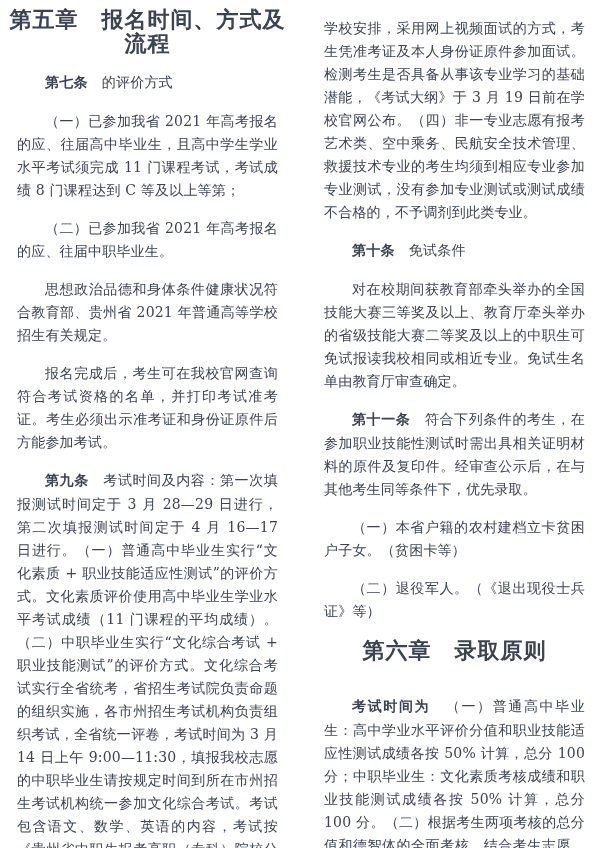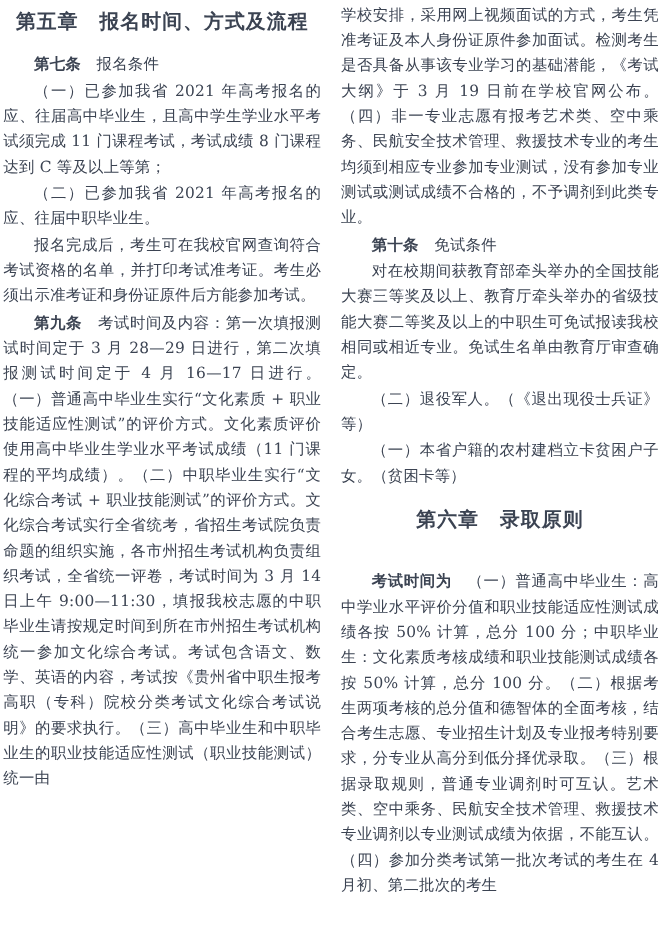--- a/index.html
+++ b/index.html
@@ -24,76 +24,78 @@
   }
   .col {
     width: 291px;
     flex: 0 0 291px;
     font-size: 14px;
     line-height: 23px;
     text-align: justify;
     letter-spacing: 0.2px;
   }
   .col p {
-    margin: 1px;
+    margin: 15px;
     text-indent: 2em;
   }
   .col p.noindent {
     text-indent: 0;
   }
   .lead {
     font-weight: bold;
-    font-family: Liberation Sans, sans-serif;
+    font-family: Liberation Mono, monospace;
   }
   .chapter {
     font-family: "DejaVu Sans", "Liberation Sans", sans-serif;
     font-weight: bold;
-    font-size: 18px;
+    font-size: 22px;
     line-height: 24px;
     text-align: center;
     text-indent: 0;
     letter-spacing: 1px;
     margin: 6px 0 15px 0;
   }
   .chapter-mid {
     margin: 16px 0 32px 0;
   }
 </style>
 </head>
 <body style="color: rgb(59, 67, 82); background: rgb(255, 255, 255);">
 
 <div class="page">
 
   <div class="col">
     <h2 class="chapter">第五章　报名时间、方式及流程</h2>
 
-    <p><span class="lead">第七条</span><span>　报名条件</span></p>
+    <p><span class="lead">第七条</span><span>　的评价方式</span></p>
 
     <p><span>（一）已参加我省 2021 年高考报名的应、往届高中毕业生，且高中学生学业水平考试须完成 11 门课程考试，考试成绩 8 门课程达到 C 等及以上等第；</span></p>
 
     <p><span>（二）已参加我省 2021 年高考报名的应、往届中职毕业生。</span></p>
 
+    <p><span>思想政治品德和身体条件健康状况符合教育部、贵州省 2021 年普通高等学校招生有关规定。</span></p>
 
 
     <p><span>报名完成后，考生可在我校官网查询符合考试资格的名单，并打印考试准考证。考生必须出示准考证和身份证原件后方能参加考试。</span></p>
 
     <p><span class="lead">第九条</span><span>　考试时间及内容：第一次填报测试时间定于 3 月 28—29 日进行，第二次填报测试时间定于 4 月 16—17 日进行。（一）普通高中毕业生实行“文化素质 + 职业技能适应性测试”的评价方式。文化素质评价使用高中毕业生学业水平考试成绩（11 门课程的平均成绩）。（二）中职毕业生实行“文化综合考试 + 职业技能测试”的评价方式。文化综合考试实行全省统考，省招生考试院负责命题的组织实施，各市州招生考试机构负责组织考试，全省统一评卷，考试时间为 3 月 14 日上午 9:00—11:30，填报我校志愿的中职毕业生请按规定时间到所在市州招生考试机构统一参加文化综合考试。考试包含语文、数学、英语的内容，考试按《贵州省中职生报考高职（专科）院校分类考试文化综合考试说明》的要求执行。（三）高中毕业生和中职毕业生的职业技能适应性测试（职业技能测试）统一由</span></p>
   </div>
 
   <div class="col">
     <p class="noindent"><span>学校安排，采用网上视频面试的方式，考生凭准考证及本人身份证原件参加面试。检测考生是否具备从事该专业学习的基础潜能，《考试大纲》于 3 月 19 日前在学校官网公布。（四）非一专业志愿有报考艺术类、空中乘务、民航安全技术管理、救援技术专业的考生均须到相应专业参加专业测试，没有参加专业测试或测试成绩不合格的，不予调剂到此类专业。</span></p>
 
     <p><span class="lead">第十条</span><span>　免试条件</span></p>
 
     <p><span>对在校期间获教育部牵头举办的全国技能大赛三等奖及以上、教育厅牵头举办的省级技能大赛二等奖及以上的中职生可免试报读我校相同或相近专业。免试生名单由教育厅审查确定。</span></p>
 
+    <p><span class="lead">第十一条</span><span>　符合下列条件的考生，在参加职业技能性测试时需出具相关证明材料的原件及复印件。经审查公示后，在与其他考生同等条件下，优先录取。</span></p>
+
+    <p><span>（一）本省户籍的农村建档立卡贫困户子女。（贫困卡等）</span></p>
 
     <p><span>（二）退役军人。（《退出现役士兵证》等）</span></p>
-
-    <p><span>（一）本省户籍的农村建档立卡贫困户子女。（贫困卡等）</span></p>
 
 
     <h2 class="chapter chapter-mid">第六章　录取原则</h2>
 
     <p><span class="lead">考试时间为</span><span>　（一）普通高中毕业生：高中学业水平评价分值和职业技能适应性测试成绩各按 50% 计算，总分 100 分；中职毕业生：文化素质考核成绩和职业技能测试成绩各按 50% 计算，总分 100 分。（二）根据考生两项考核的总分值和德智体的全面考核，结合考生志愿、专业招生计划及专业报考特别要求，分专业从高分到低分择优录取。（三）根据录取规则，普通专业调剂时可互认。艺术类、空中乘务、民航安全技术管理、救援技术专业调剂以专业测试成绩为依据，不能互认。（四）参加分类考试第一批次考试的考生在 4 月初、第二批次的考生</span></p>
   </div>
 
 </div>
 
 </body></html>

